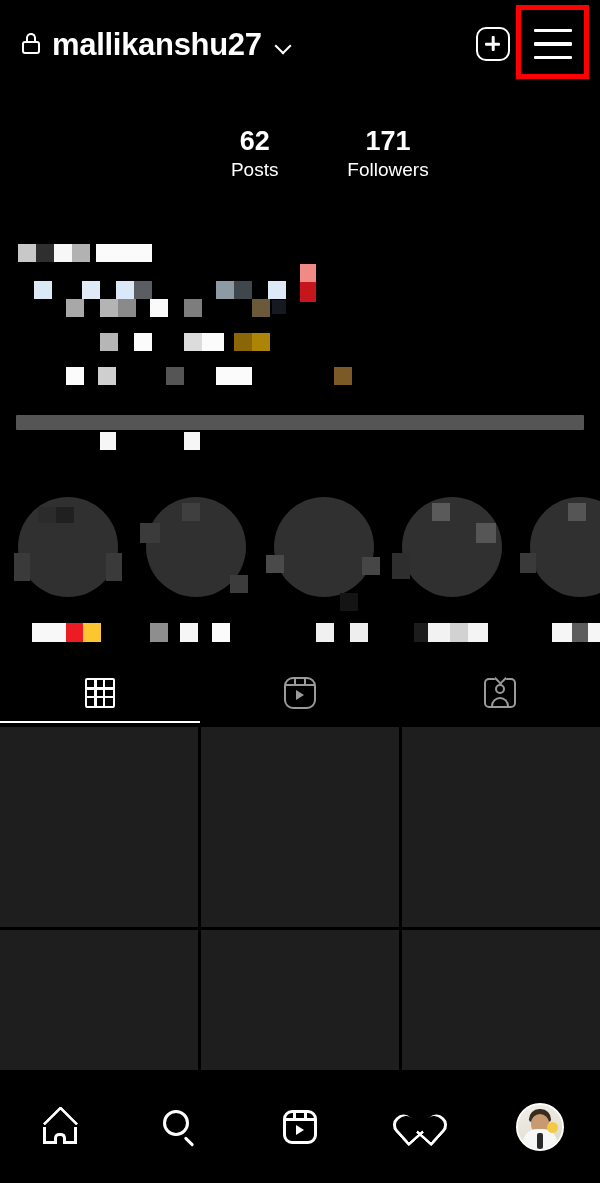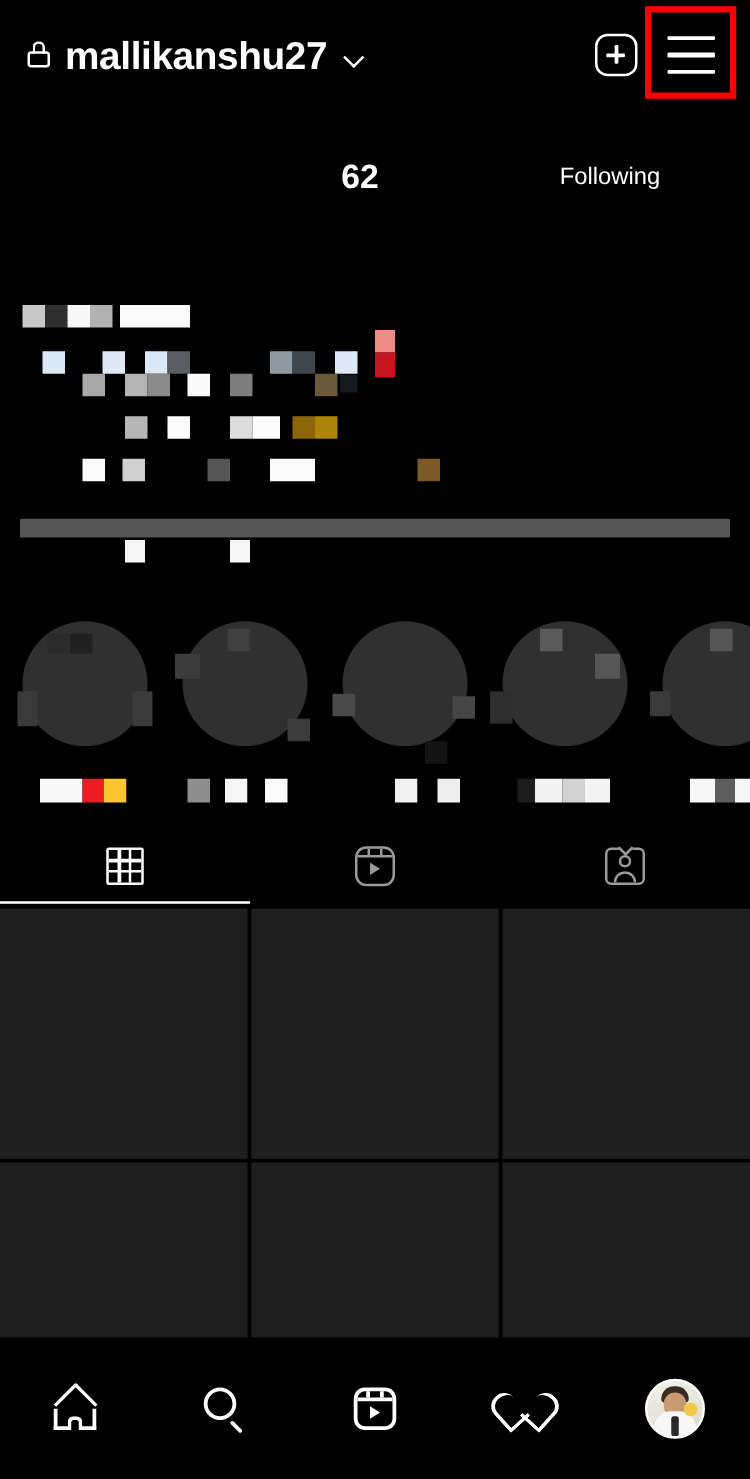--- a/index.html
+++ b/index.html
@@ -220,23 +220,27 @@
         <span></span>
         <span></span>
     </span>
   </div>
 </div>
 <div id="menu-highlight"></div>
 
 <div id="stats">
   <div class="stat">
     <div class="stat-num">62</div>
+    <div class="stat-lbl">Posts</div>
   </div>
   <div class="stat">
-    <div class="stat-lbl">Following</div>
+    <div class="stat-num">171</div>
+    <div class="stat-lbl">Followers</div>
+  </div>
+  <div class="stat">
   </div>
 </div>
 
 <div id="bio-region">
     <div class="px" style="left: 18px; top: 244px; width: 18px; height: 18px; background: rgb(200, 200, 200);"></div>
     <div class="px" style="left: 36px; top: 244px; width: 18px; height: 18px; background: rgb(47, 47, 47);"></div>
     <div class="px" style="left: 54px; top: 244px; width: 18px; height: 18px; background: rgb(247, 247, 247);"></div>
     <div class="px" style="left: 72px; top: 244px; width: 18px; height: 18px; background: rgb(178, 178, 178);"></div>
     <div class="px" style="left: 96px; top: 244px; width: 56px; height: 18px; background: rgb(251, 251, 251);"></div>
     <div class="px" style="left: 34px; top: 281px; width: 18px; height: 18px; background: rgb(219, 232, 245);"></div>

